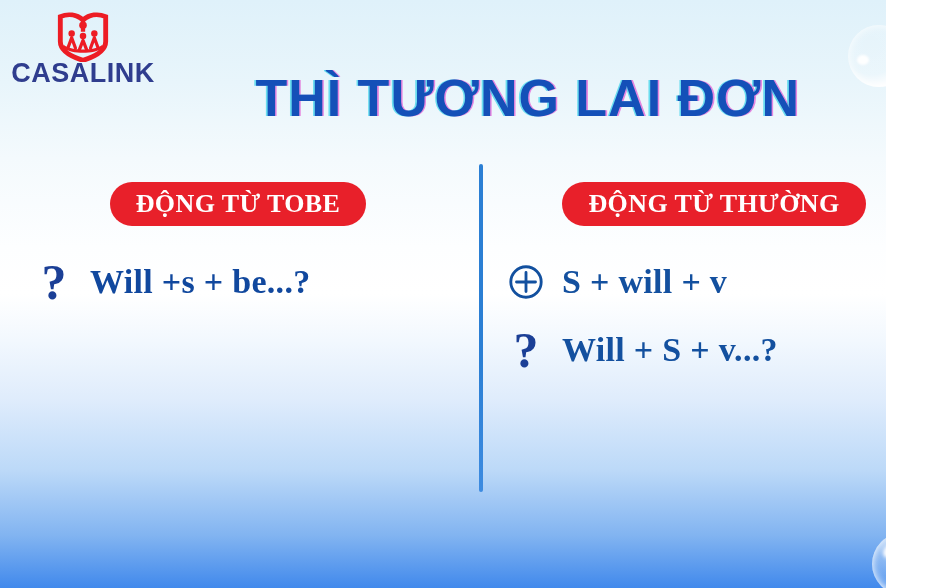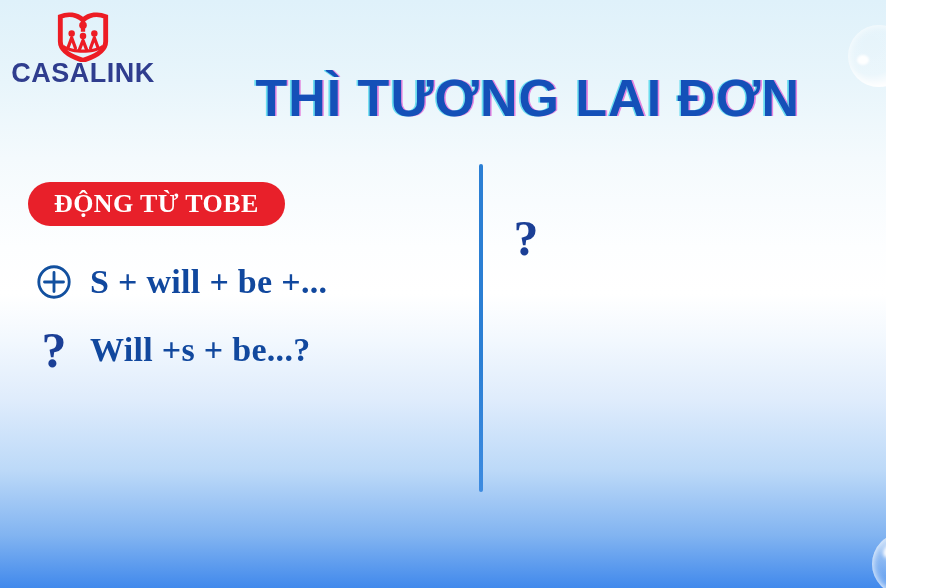--- a/index.html
+++ b/index.html
@@ -163,21 +163,21 @@
     color: #ffffff;
     font-family: "Liberation Serif", serif;
     font-weight: bold;
     font-size: 26px;
     letter-spacing: 0.4px;
     padding: 8px 26px 9px 26px;
     border-radius: 22px;
     line-height: 1.05;
     white-space: nowrap;
   }
-  .badge-wrap { text-align: left; }
+  .badge-wrap { text-align: center; }
   #column-left  .badge-wrap { padding-left: 10px; }
   #column-right .badge-wrap { padding-left: 18px; }
 
   .rows { margin-top: 22px; }
 
   .formula-row {
     display: flex;
     align-items: center;
     height: 68px;
   }
@@ -234,44 +234,48 @@
   <div id="page-title">THÌ TƯƠNG LAI ĐƠN</div>
 
   <div id="column-divider"></div>
 
   <div class="column" id="column-left">
     <div class="badge-wrap">
       <span class="badge">ĐỘNG TỪ TOBE</span>
     </div>
     <div class="rows">
 
+
+
+      <div class="formula-row">
+        <span class="formula-icon icon-question">?</span>
+        <span class="formula-text">Will +s + be...?</span>
+      </div>
+
+    </div>
+  </div>
+
+  <div class="column" id="column-right">
+    <div class="badge-wrap">
+      <span class="badge">ĐỘNG TỪ THƯỜNG</span>
+    </div>
+    <div class="rows">
+
       <div class="formula-row">
         <span class="formula-icon">
           <svg viewBox="0 0 40 40" width="38" height="38" aria-hidden="true">
             <circle cx="20" cy="20" r="16" fill="none" stroke="#12509f" stroke-width="3"></circle>
             <path d="M20 10 L20 30 M10 20 L30 20" stroke="#12509f" stroke-width="3" stroke-linecap="round"></path>
           </svg>
         </span>
-        <span class="formula-text">S + will + be +...</span>
+        <span class="formula-text">S + will + v</span>
       </div>
 
 
       <div class="formula-row">
         <span class="formula-icon icon-question">?</span>
-        <span class="formula-text">Will +s + be...?</span>
+        <span class="formula-text">Will + S + v...?</span>
       </div>
 
     </div>
   </div>
 
-  <div class="column" id="column-right">
-    <div class="rows">
-
-
-
-      <div class="formula-row">
-        <span class="formula-icon icon-question">?</span>
-      </div>
-
-    </div>
-  </div>
-
 </div>
 
 </body></html>

